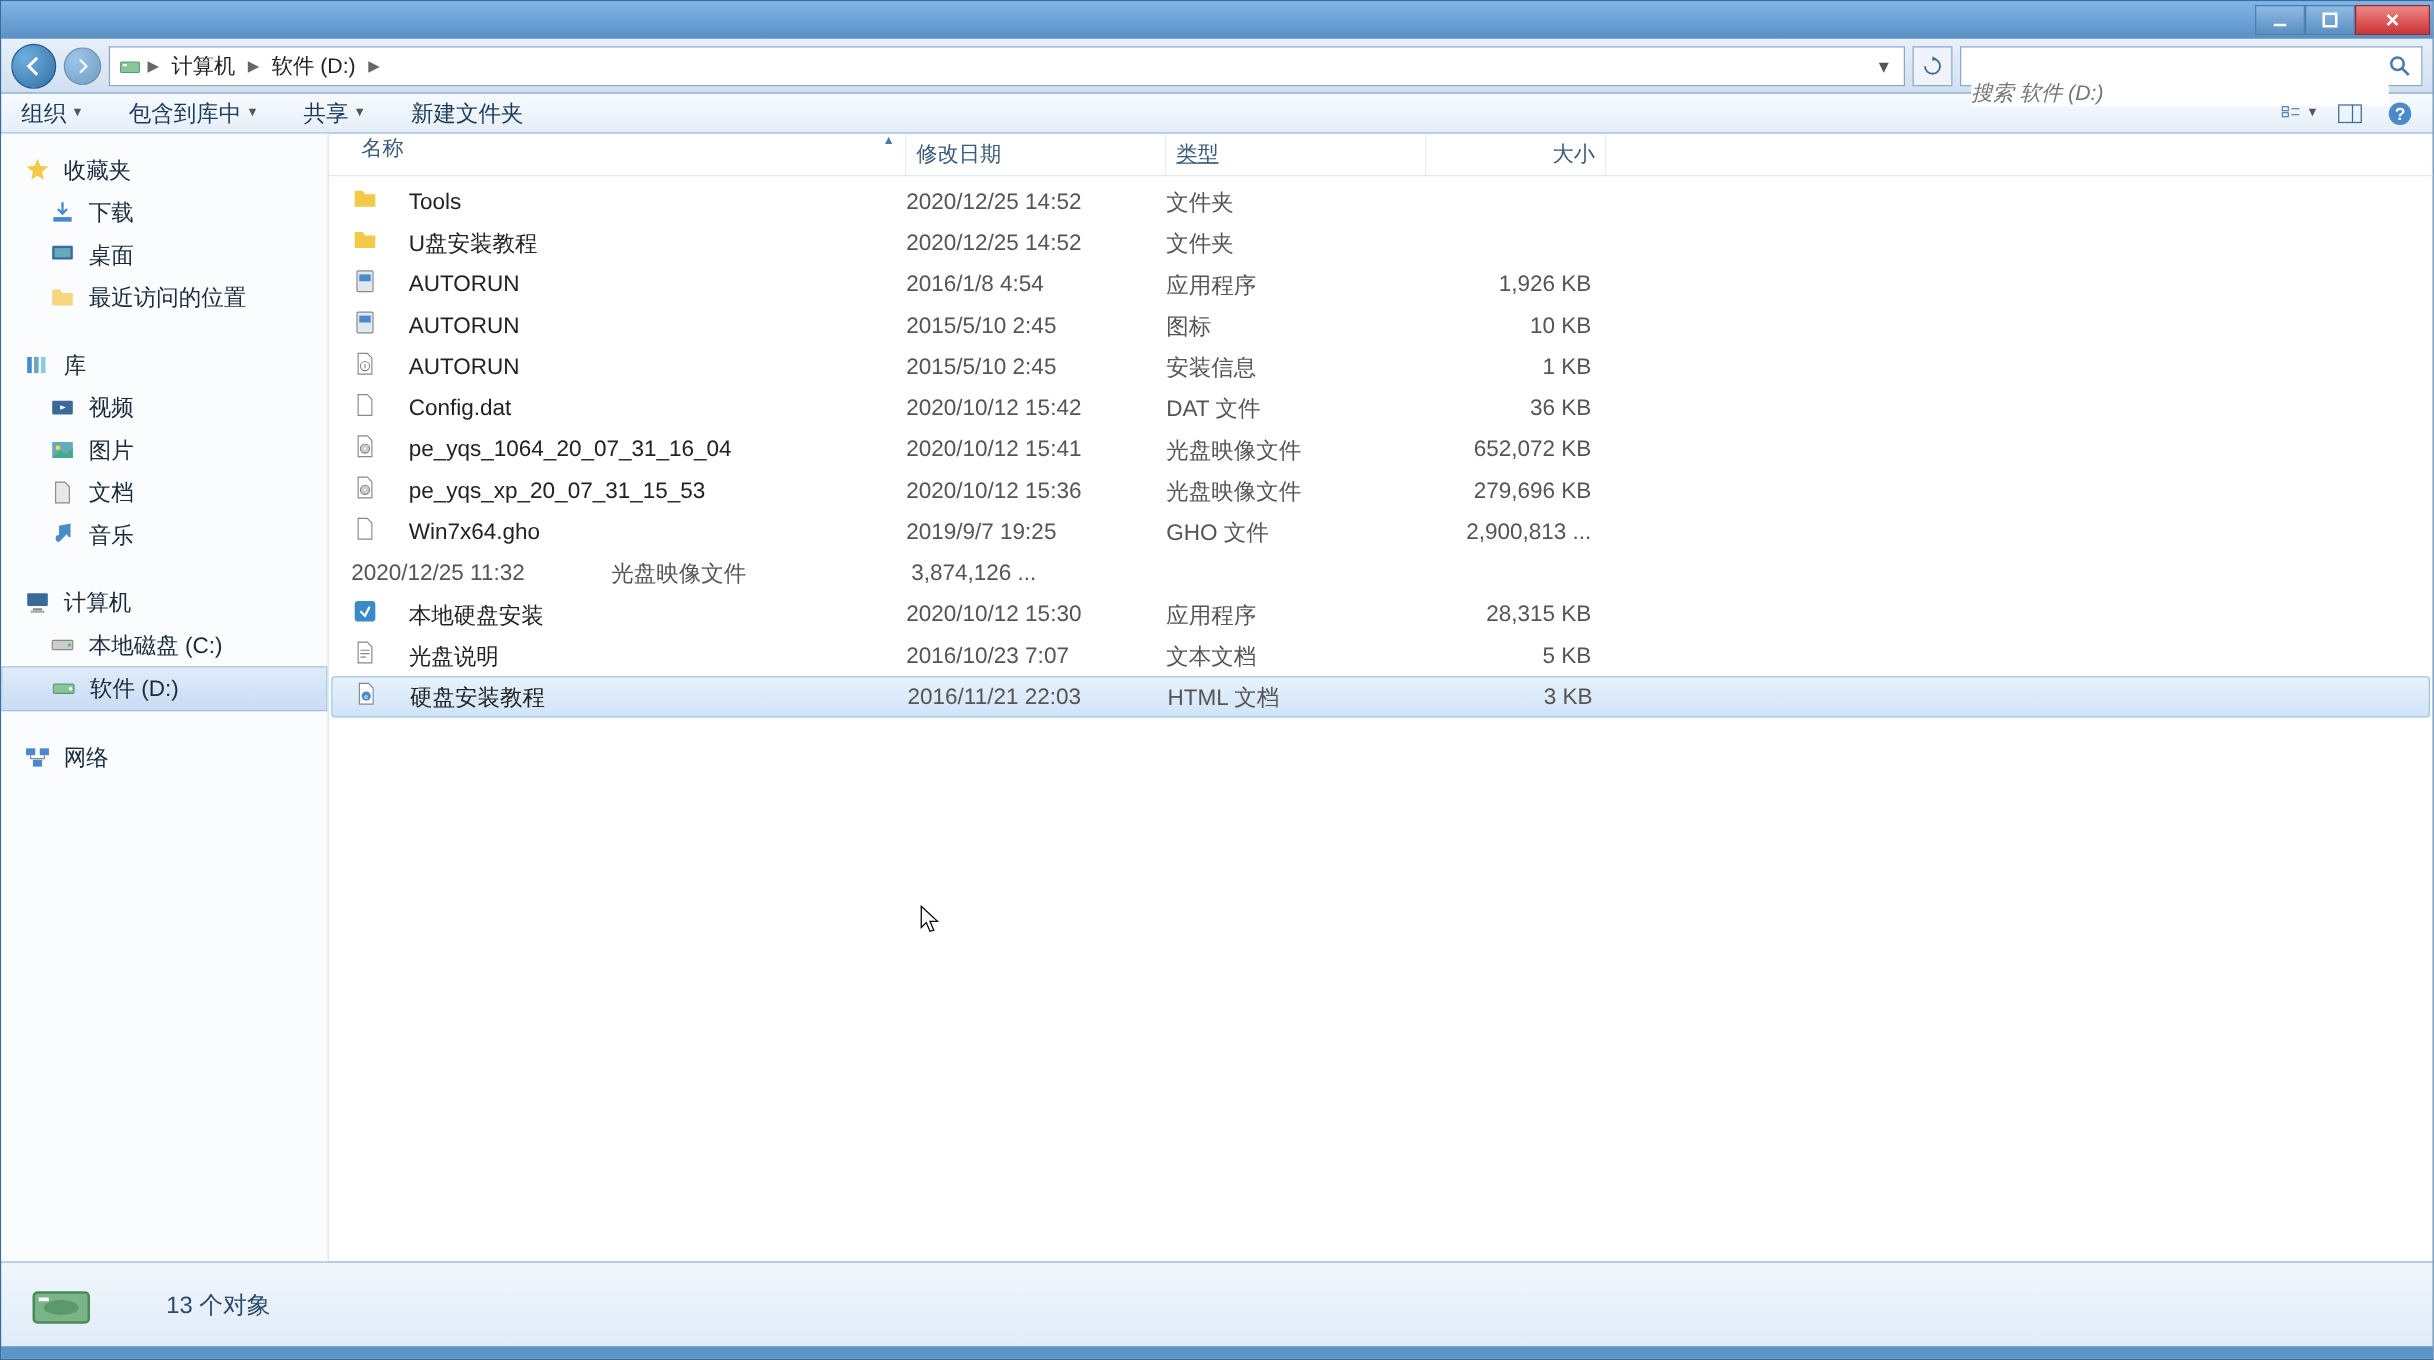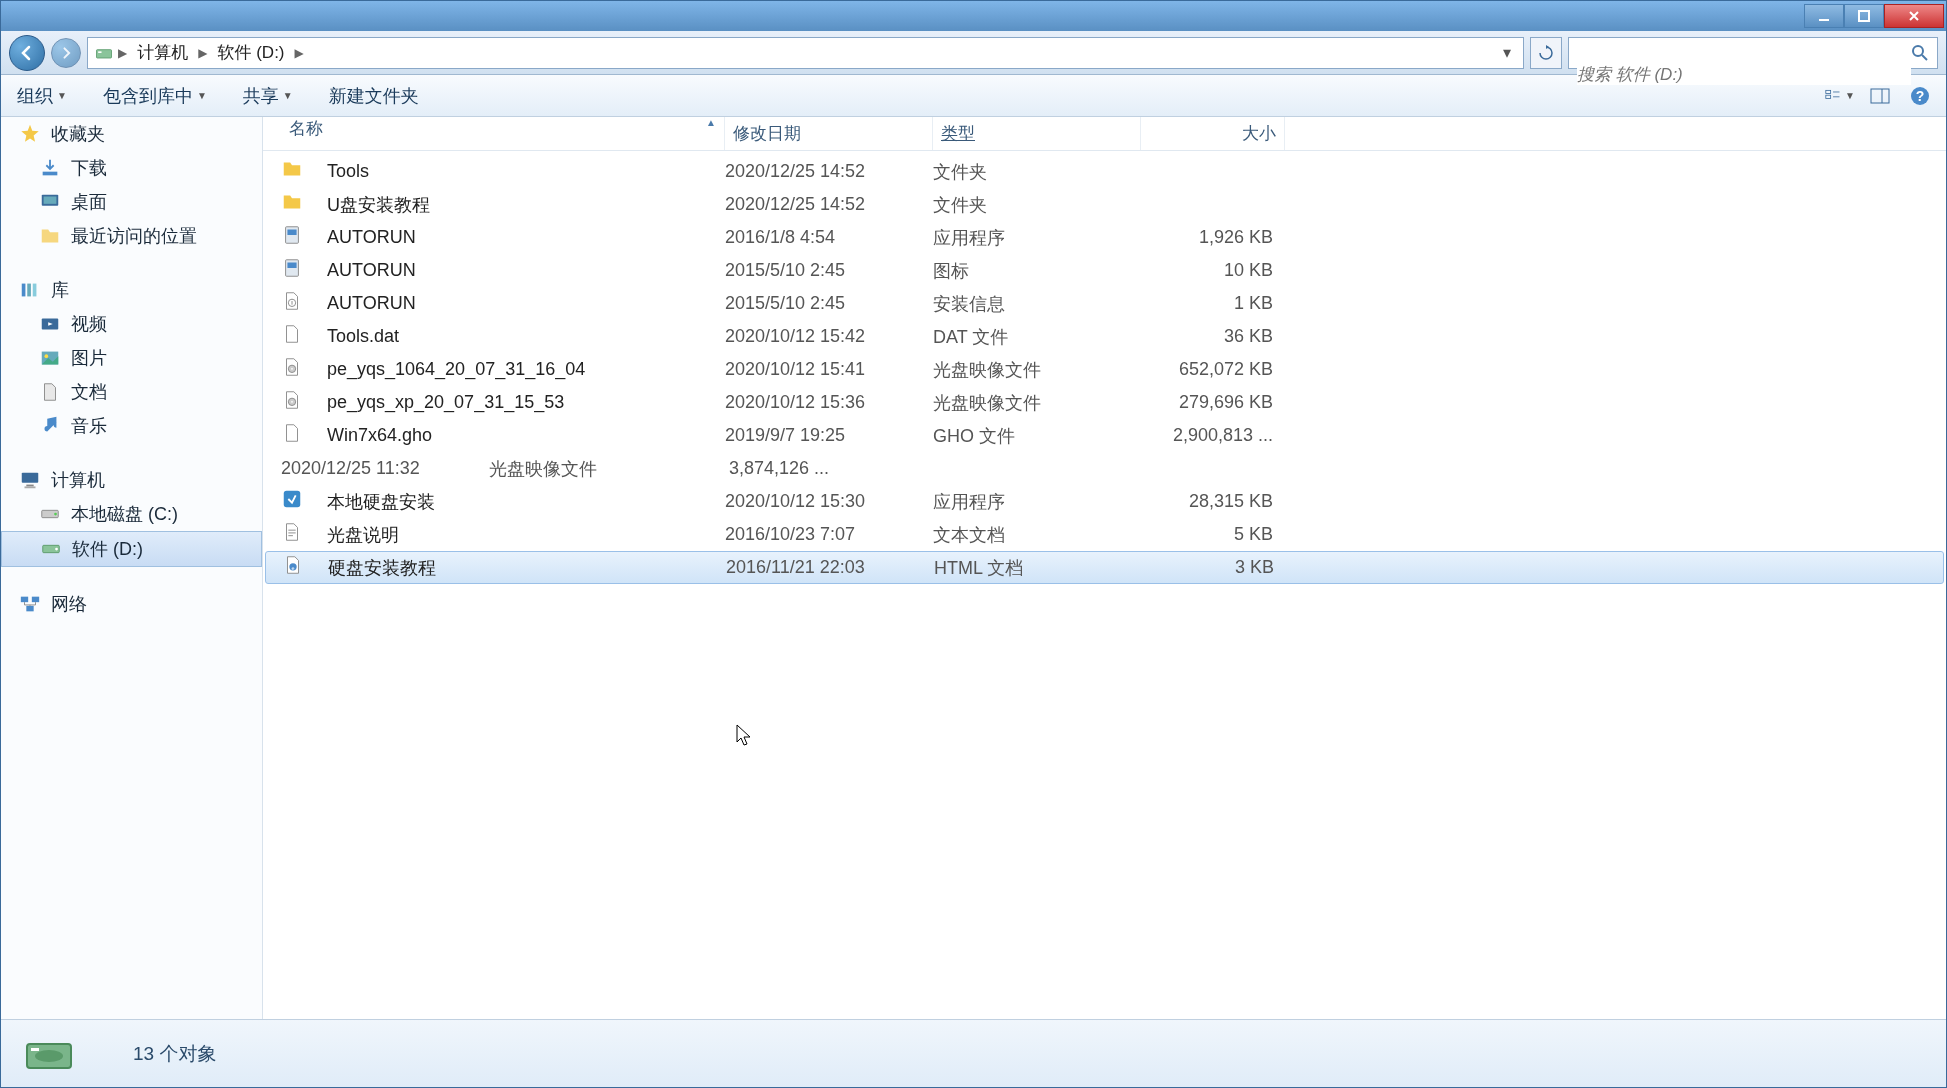--- a/index.html
+++ b/index.html
@@ -45,34 +45,34 @@
 .refresh-btn { width: 32px; height: 32px; background: #f0f4fa; border: 1px solid #8aa8c8; display: flex; align-items: center; justify-content: center; cursor: pointer; }
 
 .search-bar {
   width: 370px; height: 32px; background: white; border: 1px solid #8aa8c8;
   display: flex; align-items: center; padding: 0 8px;
 }
 .search-bar input { flex: 1; border: none; outline: none; font-size: 17px; font-style: italic; color: #999; margin-top: 44px; }
 .search-bar svg { width: 18px; height: 18px; fill: #4a7aaa; }
 
 .toolbar {
-  height: 42px; display: flex; align-items: center; padding: 0 10px; gap: 24px;
+  height: 32px; display: flex; align-items: center; padding: 0 10px; gap: 24px;
   background: linear-gradient(to bottom, #f8fbfe 0%, #e4eef8 100%);
   border-bottom: 1px solid #c0d0e0; font-size: 18px; color: #1a3a5a;
 }
 .tb-btn { display: flex; align-items: center; gap: 4px; cursor: pointer; padding: 4px 6px; }
 .tb-dd { font-size: 10px; color: #555; }
 .toolbar-right { margin-left: auto; display: flex; gap: 8px; align-items: center; }
 .tb-icon-btn { width: 32px; height: 28px; display: flex; align-items: center; justify-content: center; cursor: pointer; border: 1px solid transparent; }
 
 .content { display: flex; height: calc(100% - 30px - 44px - 42px - 68px); background: white; }
 
 .sidebar {
   width: 262px; background: #fafcfe; border-right: 1px solid #d8e2ec;
-  padding: 0 0; overflow-y: auto;
+  padding: 12px 0; overflow-y: auto;
 }
 .nav-group { margin-bottom: 20px; }
 .nav-item {
   display: flex; align-items: center; gap: 10px; padding: 5px 10px 5px 38px;
   font-size: 18px; color: #1a2a3a; cursor: pointer;
 }
 .nav-item.header { padding-left: 18px; font-weight: normal; }
 .nav-item.selected { background: linear-gradient(to bottom, #e0ecfa, #c8dcf4); border: 1px solid #a0c0e0; }
 .nav-icon { width: 22px; height: 22px; flex-shrink: 0; }
 
@@ -395,21 +395,21 @@
             </div>
             <div class="fc-date">2015/5/10 2:45</div>
             <div class="fc-type">安装信息</div>
             <div class="fc-size">1 KB</div>
           </div>
           <div class="file-row">
             <div class="fc-name">
               <span><svg class="file-icon" viewBox="0 0 24 24">
                   <path d="M6 3 L14 3 L18 7 L18 21 L6 21 Z" fill="white" stroke="#888"></path>
                 </svg></span>
-              <span>Tools.dat</span>
+              <span>Config.dat</span>
             </div>
             <div class="fc-date">2020/10/12 15:42</div>
             <div class="fc-type">DAT 文件</div>
             <div class="fc-size">36 KB</div>
           </div>
           <div class="file-row">
             <div class="fc-name">
               <span><svg class="file-icon" viewBox="0 0 24 24">
                   <path d="M6 3 L14 3 L18 7 L18 21 L6 21 Z" fill="white" stroke="#888"></path>
                   <circle cx="12" cy="14" r="4" fill="#ccc" stroke="#888"></circle>

